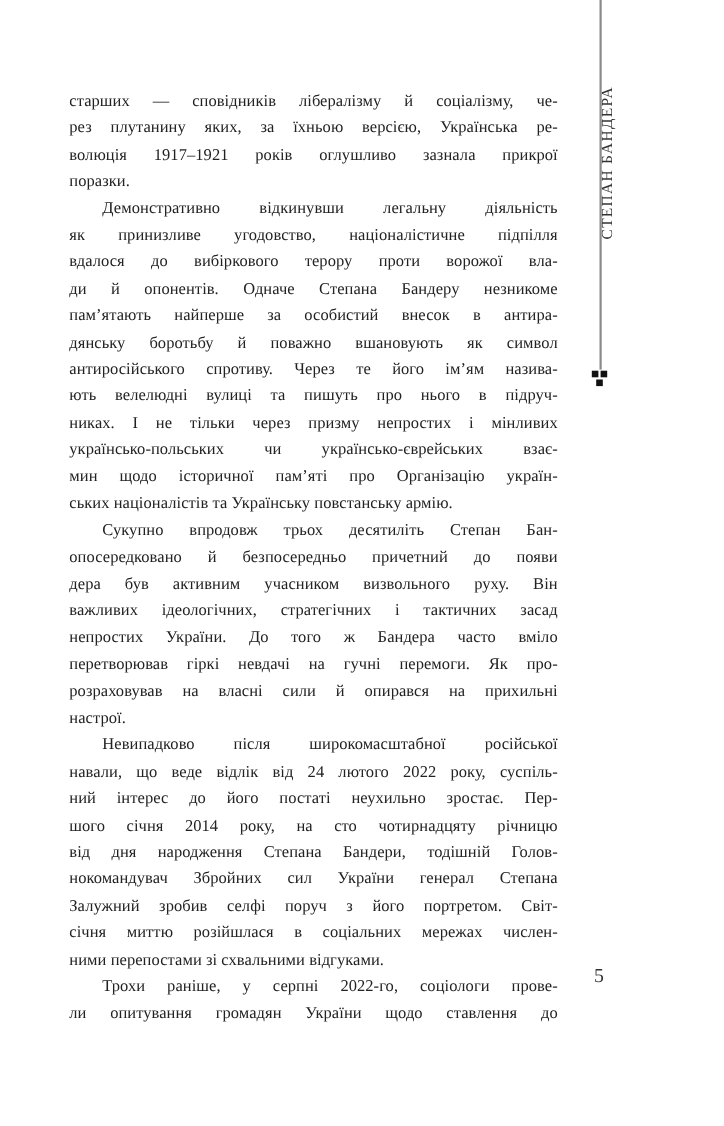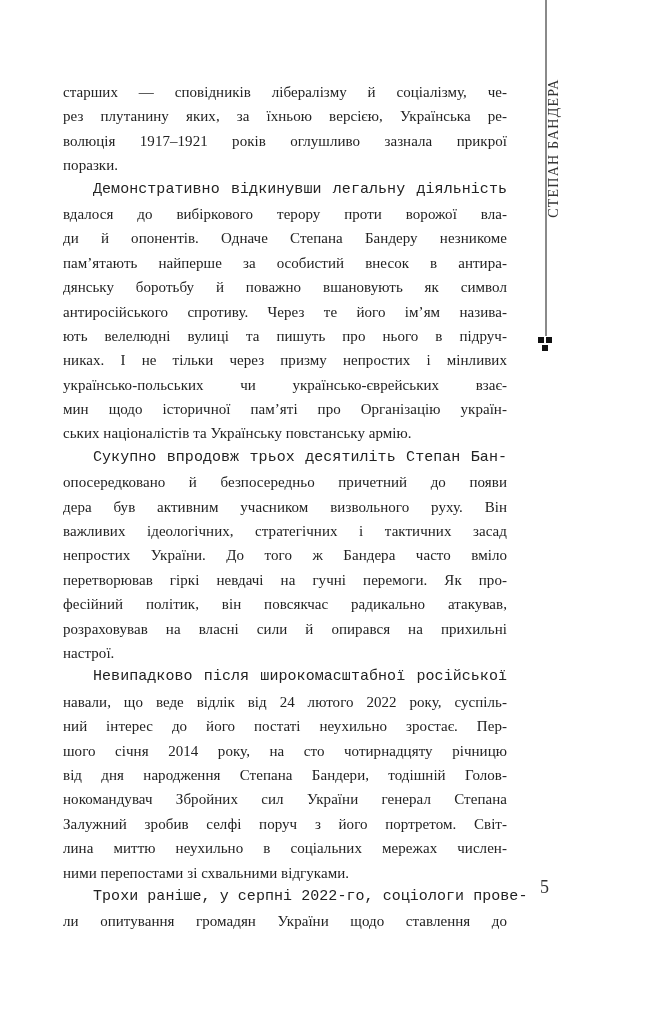--- a/index.html
+++ b/index.html
@@ -35,21 +35,20 @@
       white-space: nowrap;
       text-align: justify;
       text-align-last: justify;
       letter-spacing: 0.05px;
     }
     .line.last {
       text-align-last: left;
     }
     .line.indent {
       padding-left: 30px;
-      font-family: Liberation Mono, monospace;
     }
     .rule {
       position: absolute;
       left: 545px;
       top: 0;
       width: 2px;
       height: 336px;
       background: #8a8a8a;
     }
     .running-head {
@@ -107,47 +106,47 @@
     <i style="left:9px; top:1px;"></i>
     <i style="left:5px; top:9px;"></i>
   </div>
 
   <div class="text-block" id="text-block">
       <span class="line">старших — сповідників лібералізму й соціалізму, че-</span>
       <span class="line">рез плутанину яких, за їхньою версією, Українська ре-</span>
       <span class="line">волюція 1917–1921 років оглушливо зазнала прикрої</span>
       <span class="line last">поразки.</span>
       <span class="line indent">Демонстративно відкинувши легальну діяльність</span>
+      <span class="line">як принизливе угодовство, націоналістичне підпілля</span>
       <span class="line">вдалося до вибіркового терору проти ворожої вла-</span>
       <span class="line">ди й опонентів. Одначе Степана Бандеру незникоме</span>
       <span class="line">пам’ятають найперше за особистий внесок в антира-</span>
       <span class="line">дянську боротьбу й поважно вшановують як символ</span>
       <span class="line">антиросійського спротиву. Через те його ім’ям назива-</span>
       <span class="line">ють велелюдні вулиці та пишуть про нього в підруч-</span>
       <span class="line">никах. І не тільки через призму непростих і мінливих</span>
       <span class="line">українсько-польських чи українсько-єврейських взає-</span>
       <span class="line">мин щодо історичної пам’яті про Організацію україн-</span>
       <span class="line last">ських націоналістів та Українську повстанську армію.</span>
       <span class="line indent">Сукупно впродовж трьох десятиліть Степан Бан-</span>
       <span class="line">опосередковано й безпосередньо причетний до появи</span>
       <span class="line">дера був активним учасником визвольного руху. Він</span>
       <span class="line">важливих ідеологічних, стратегічних і тактичних засад</span>
       <span class="line">непростих України. До того ж Бандера часто вміло</span>
       <span class="line">перетворював гіркі невдачі на гучні перемоги. Як про-</span>
-      <span class="line">фесійний політик, він повсякчас радикально атакував,</span>
       <span class="line">розраховував на власні сили й опирався на прихильні</span>
       <span class="line last">настрої.</span>
       <span class="line indent">Невипадково після широкомасштабної російської</span>
       <span class="line">навали, що веде відлік від 24 лютого 2022 року, суспіль-</span>
       <span class="line">ний інтерес до його постаті неухильно зростає. Пер-</span>
       <span class="line">шого січня 2014 року, на сто чотирнадцяту річницю</span>
       <span class="line">від дня народження Степана Бандери, тодішній Голов-</span>
       <span class="line">нокомандувач Збройних сил України генерал Степана</span>
       <span class="line">Залужний зробив селфі поруч з його портретом. Світ-</span>
-      <span class="line">лина миттю неухильно в соціальних мережах числен-</span>
+      <span class="line">січня миттю розійшлася в соціальних мережах числен-</span>
       <span class="line last">ними перепостами зі схвальними відгуками.</span>
       <span class="line indent">Трохи раніше, у серпні 2022-го, соціологи прове-</span>
       <span class="line">ли опитування громадян України щодо ставлення до</span>
     </div>
 
   <div class="page-number">5</div>
 
 </div>
 
 </body></html>

